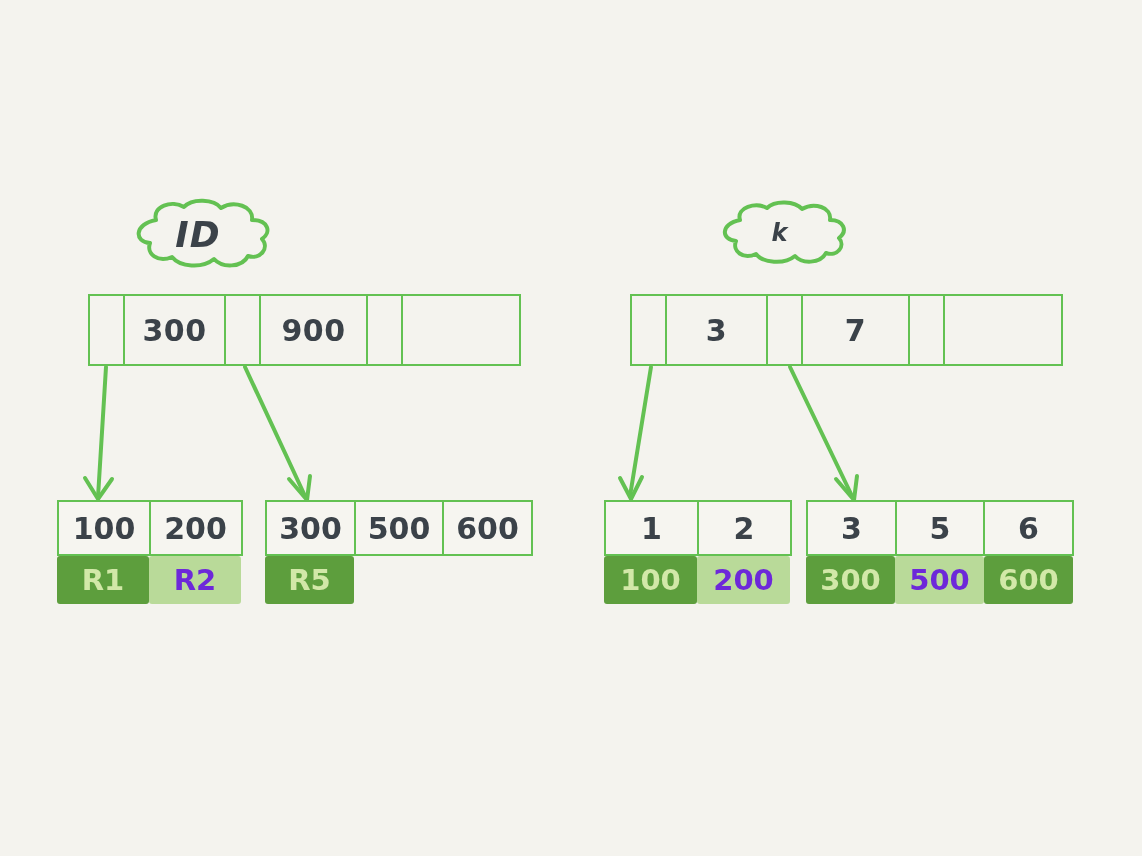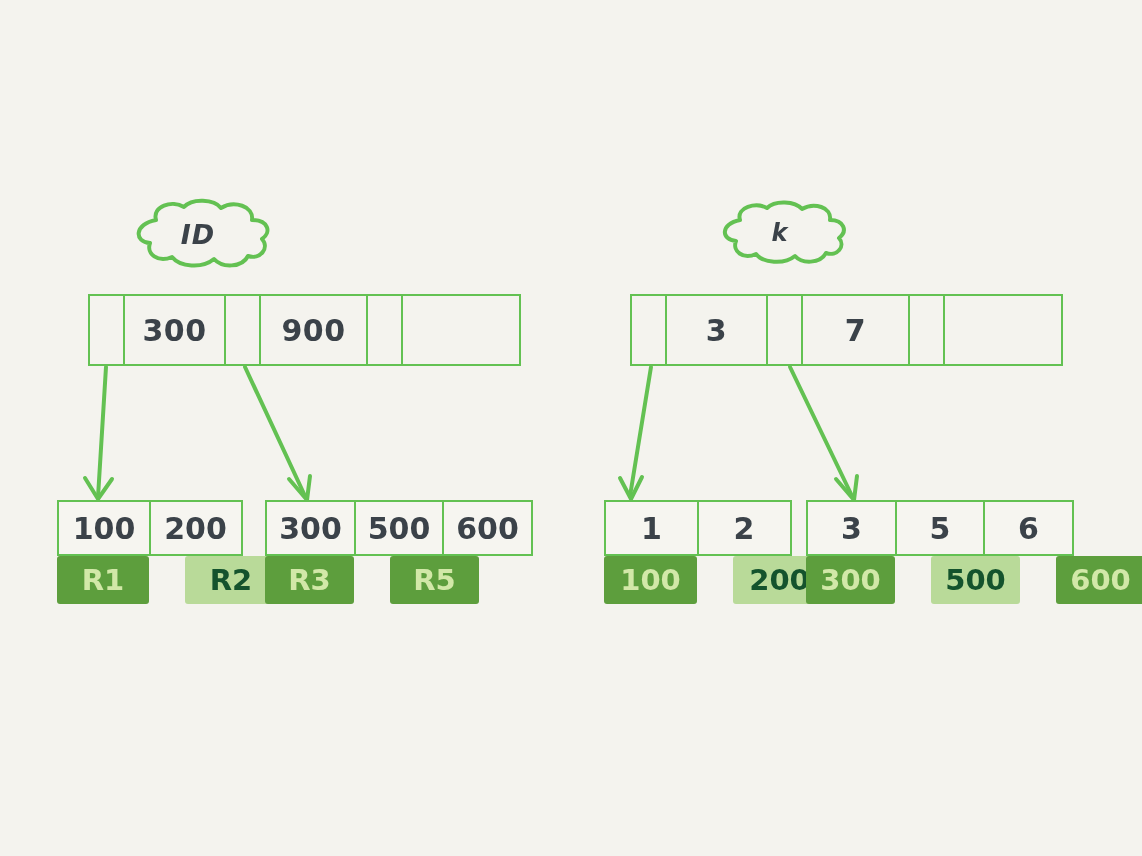--- a/index.html
+++ b/index.html
@@ -50,31 +50,31 @@
     box-sizing:border-box;
     border:2.5px solid #63c152;
     margin-right:-2.5px;
     background:#f6f5f0;
     height:56px;
     display:flex;align-items:center;justify-content:center;
     font-weight:700;
     color:#3b4249;
     font-size:30px;
   }
-  .leaf-vals{display:flex;align-items:center;gap:36px;}
+  .leaf-vals{display:flex;align-items:center;}
   .leaf-val{
     box-sizing:border-box;
     height:48px;
     display:flex;align-items:center;justify-content:center;
     font-weight:700;
     font-size:29px;
     border-radius:3px;
   }
   .leaf-val.dark{background:#5d9e3d;color:#d2e8a8;}
-  .leaf-val.light{background:#b9da99;color:#14532d;}
+  .leaf-val.light{background:#b9da99;color:#6d28d9;}
 
   
   #arrows{position:absolute;left:0;top:0;width:1142px;height:856px;pointer-events:none;}
 </style>
 </head>
 <body>
 
 <div id="stage">
 
   <svg id="arrows" viewBox="0 0 1142 856">
@@ -102,21 +102,21 @@
     </g>
   </svg>
 
   <div class="cloud" style="left:122px;top:198px;width:152px;height:72px;">
     <svg width="152" height="72" viewBox="0 0 152 72">
       <path d="M34,22 C30,8 50,2 62,9 C70,0 92,1 99,10 C112,2 132,8 130,22
                C146,22 150,34 140,41 C148,50 138,62 126,58
                C120,70 100,70 92,61 C80,71 58,69 50,59
                C36,65 24,56 28,45 C12,44 12,26 34,22 Z" fill="none" stroke="#63c152" stroke-width="4" stroke-linecap="round" stroke-linejoin="round"></path>
     </svg>
-    <div class="cloud-text" style="font-size:27px;">ID</div>
+    <div class="cloud-text" style="font-size:36px;">ID</div>
   </div>
 
   <div class="node" style="left:88px;top:294px;width:430px;height:72px;">
     <div class="cell ptr"></div>
     <div class="cell key">300</div>
     <div class="cell ptr"></div>
     <div class="cell key-wide">900</div>
     <div class="cell ptr"></div>
     <div class="cell tail"></div>
   </div>
@@ -132,21 +132,20 @@
     </div>
   </div>
 
   <div class="leaf" style="left:265px;top:500px;width:270px;">
     <div class="leaf-keys">
       <div class="leaf-key" style="flex:0 0 91px;">300</div>
       <div class="leaf-key" style="flex:0 0 91px;">500</div>
       <div class="leaf-key" style="flex:0 0 91px;">600</div>
     </div>
     <div class="leaf-vals">
-      <div class="leaf-val dark" style="flex:0 0 89px;">R3</div>
       <div class="leaf-val dark" style="flex:0 0 89px;">R5</div>
     </div>
   </div>
 
   <div class="cloud" style="left:710px;top:200px;width:140px;height:66px;">
     <svg width="140" height="66" viewBox="0 0 140 66">
       <path d="M30,20 C26,7 46,2 57,8 C65,0 85,1 92,9 C104,2 122,7 120,20
                C134,20 138,31 129,38 C136,46 127,57 116,53
                C110,64 92,64 85,56 C74,65 53,63 46,54
                C33,60 22,51 26,41 C11,40 10,24 30,20 Z" fill="none" stroke="#63c152" stroke-width="4" stroke-linecap="round" stroke-linejoin="round"></path>

